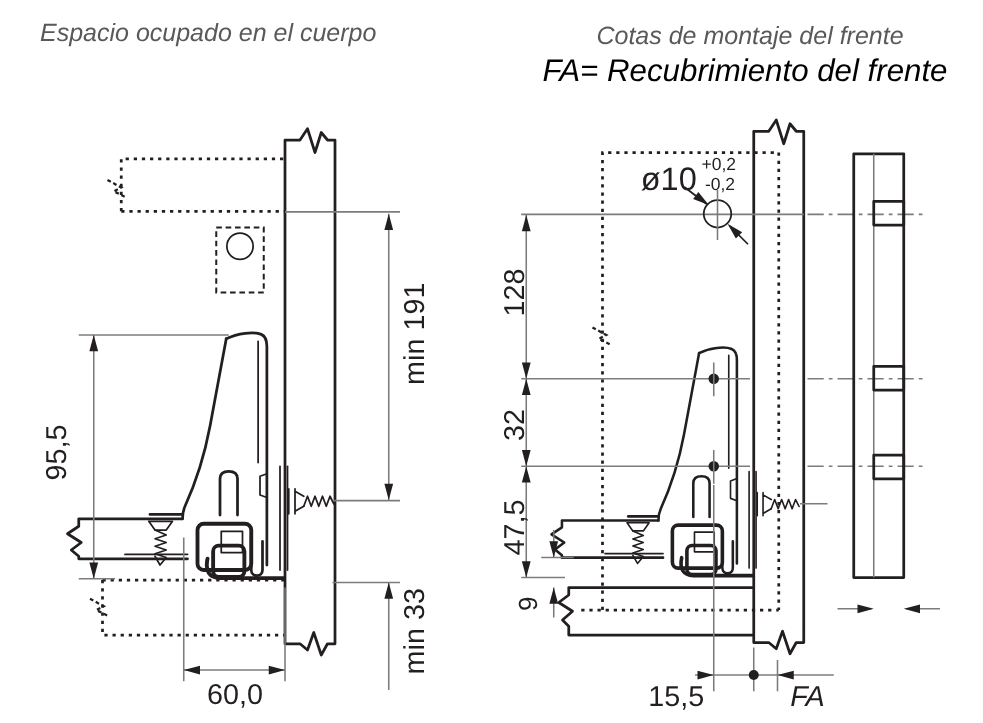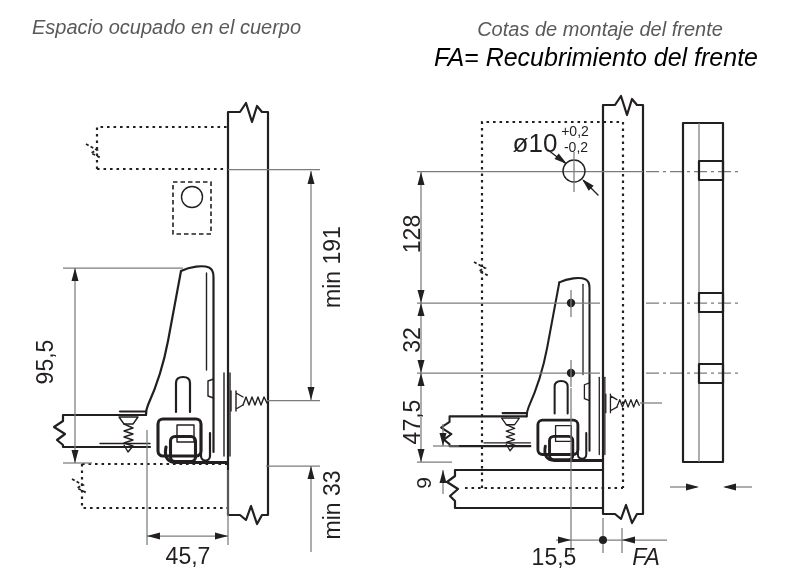--- a/index.html
+++ b/index.html
@@ -221,25 +221,25 @@
   </g>
 </svg>
 
 <div class="title" style="left:32px;top:17px;">Espacio ocupado en el cuerpo</div>
 <div class="title title-c" style="left:600px;top:29px;">Cotas de montaje del frente</div>
 <div class="title title-c title-dark" style="left:596px;top:57px;">FA= Recubrimiento del frente</div>
 
 <div class="lbl rot" style="left:45px;top:362px;">95,5</div>
 <div class="lbl rot" style="left:332px;top:267px;">min 191</div>
 <div class="lbl rot" style="left:332px;top:505px;">min 33</div>
-<div class="lbl" style="left:188px;top:556px;">45,7</div>
+<div class="lbl" style="left:188px;top:556px;">60,0</div>
 
 <div class="lbl o10" style="left:535px;top:143px;">ø10</div>
 <div class="lbl small" style="left:575px;top:131px;">+0,2</div>
 <div class="lbl small" style="left:576px;top:147px;">-0,2</div>
 <div class="lbl rot" style="left:412px;top:234px;">128</div>
 <div class="lbl rot" style="left:412px;top:340px;">32</div>
 <div class="lbl rot" style="left:412px;top:422px;">47,5</div>
 <div class="lbl rot nine" style="left:423px;top:483px;">9</div>
-<div class="lbl" style="left:554px;top:557px;">15,5</div>
+<div class="lbl" style="left:541px;top:557px;">15,5</div>
 <div class="lbl" style="left:646px;top:557px;font-style:italic;">FA</div>
 
 </div>
 
 </body></html>

